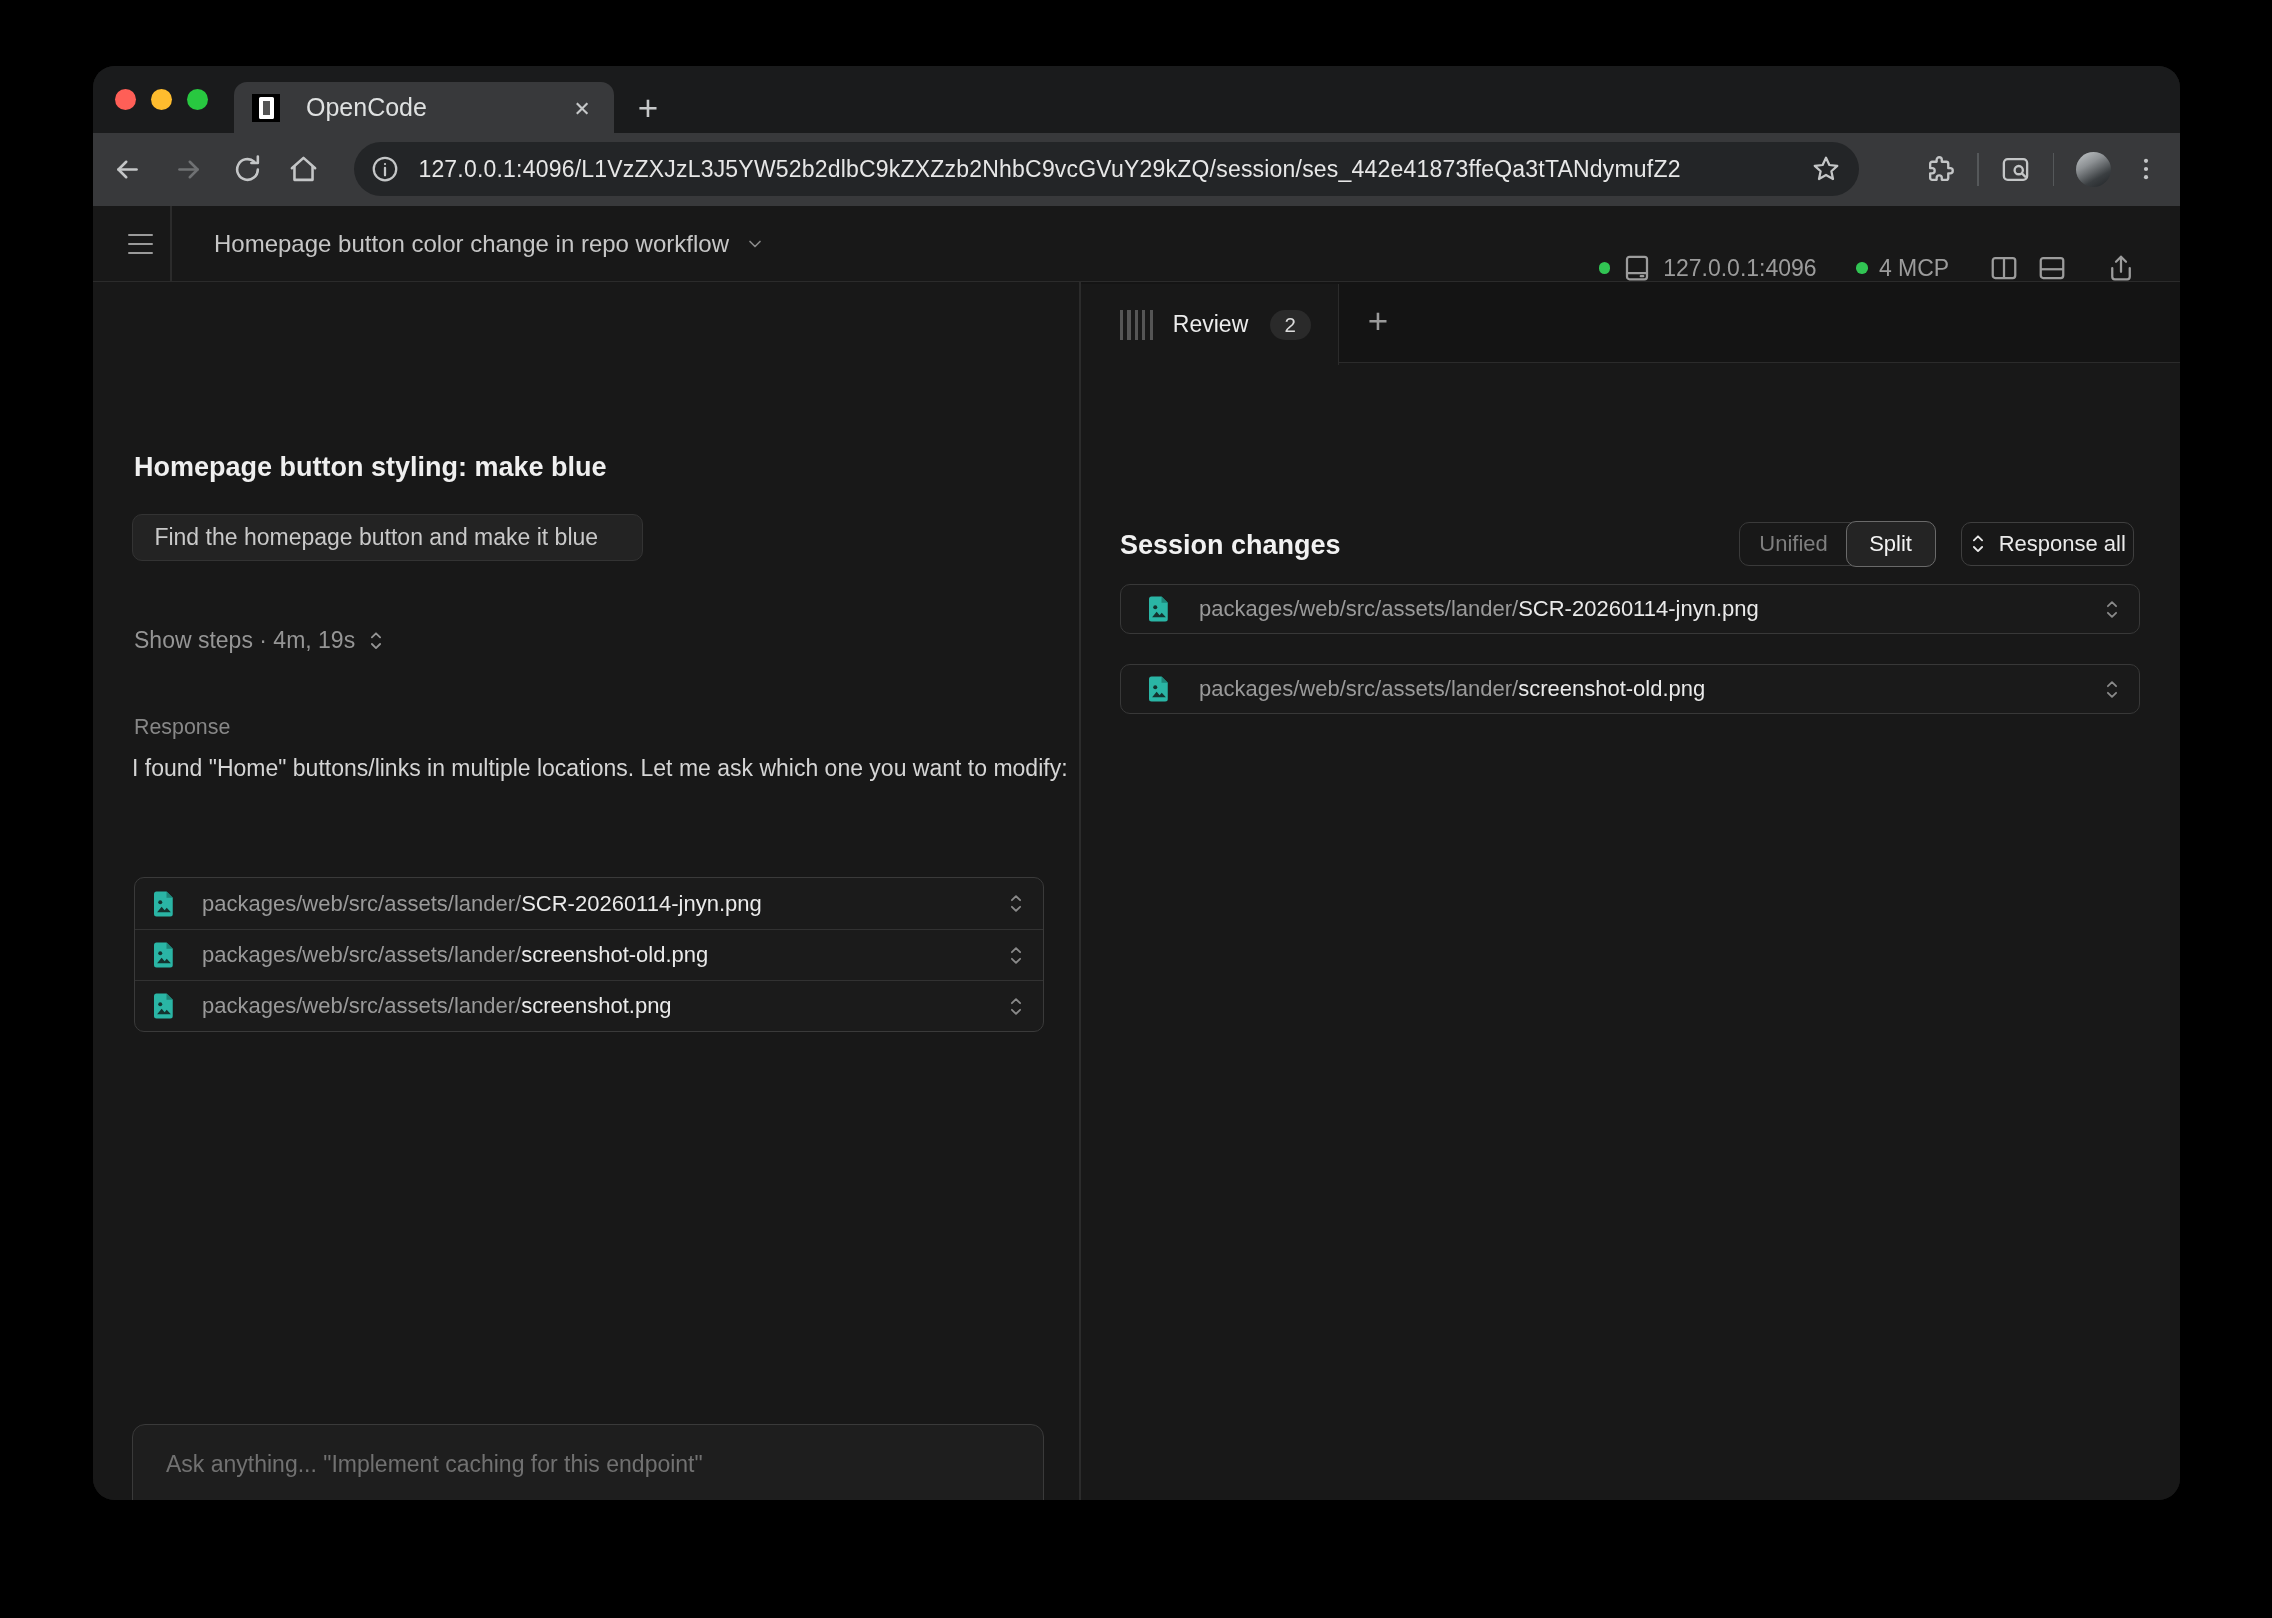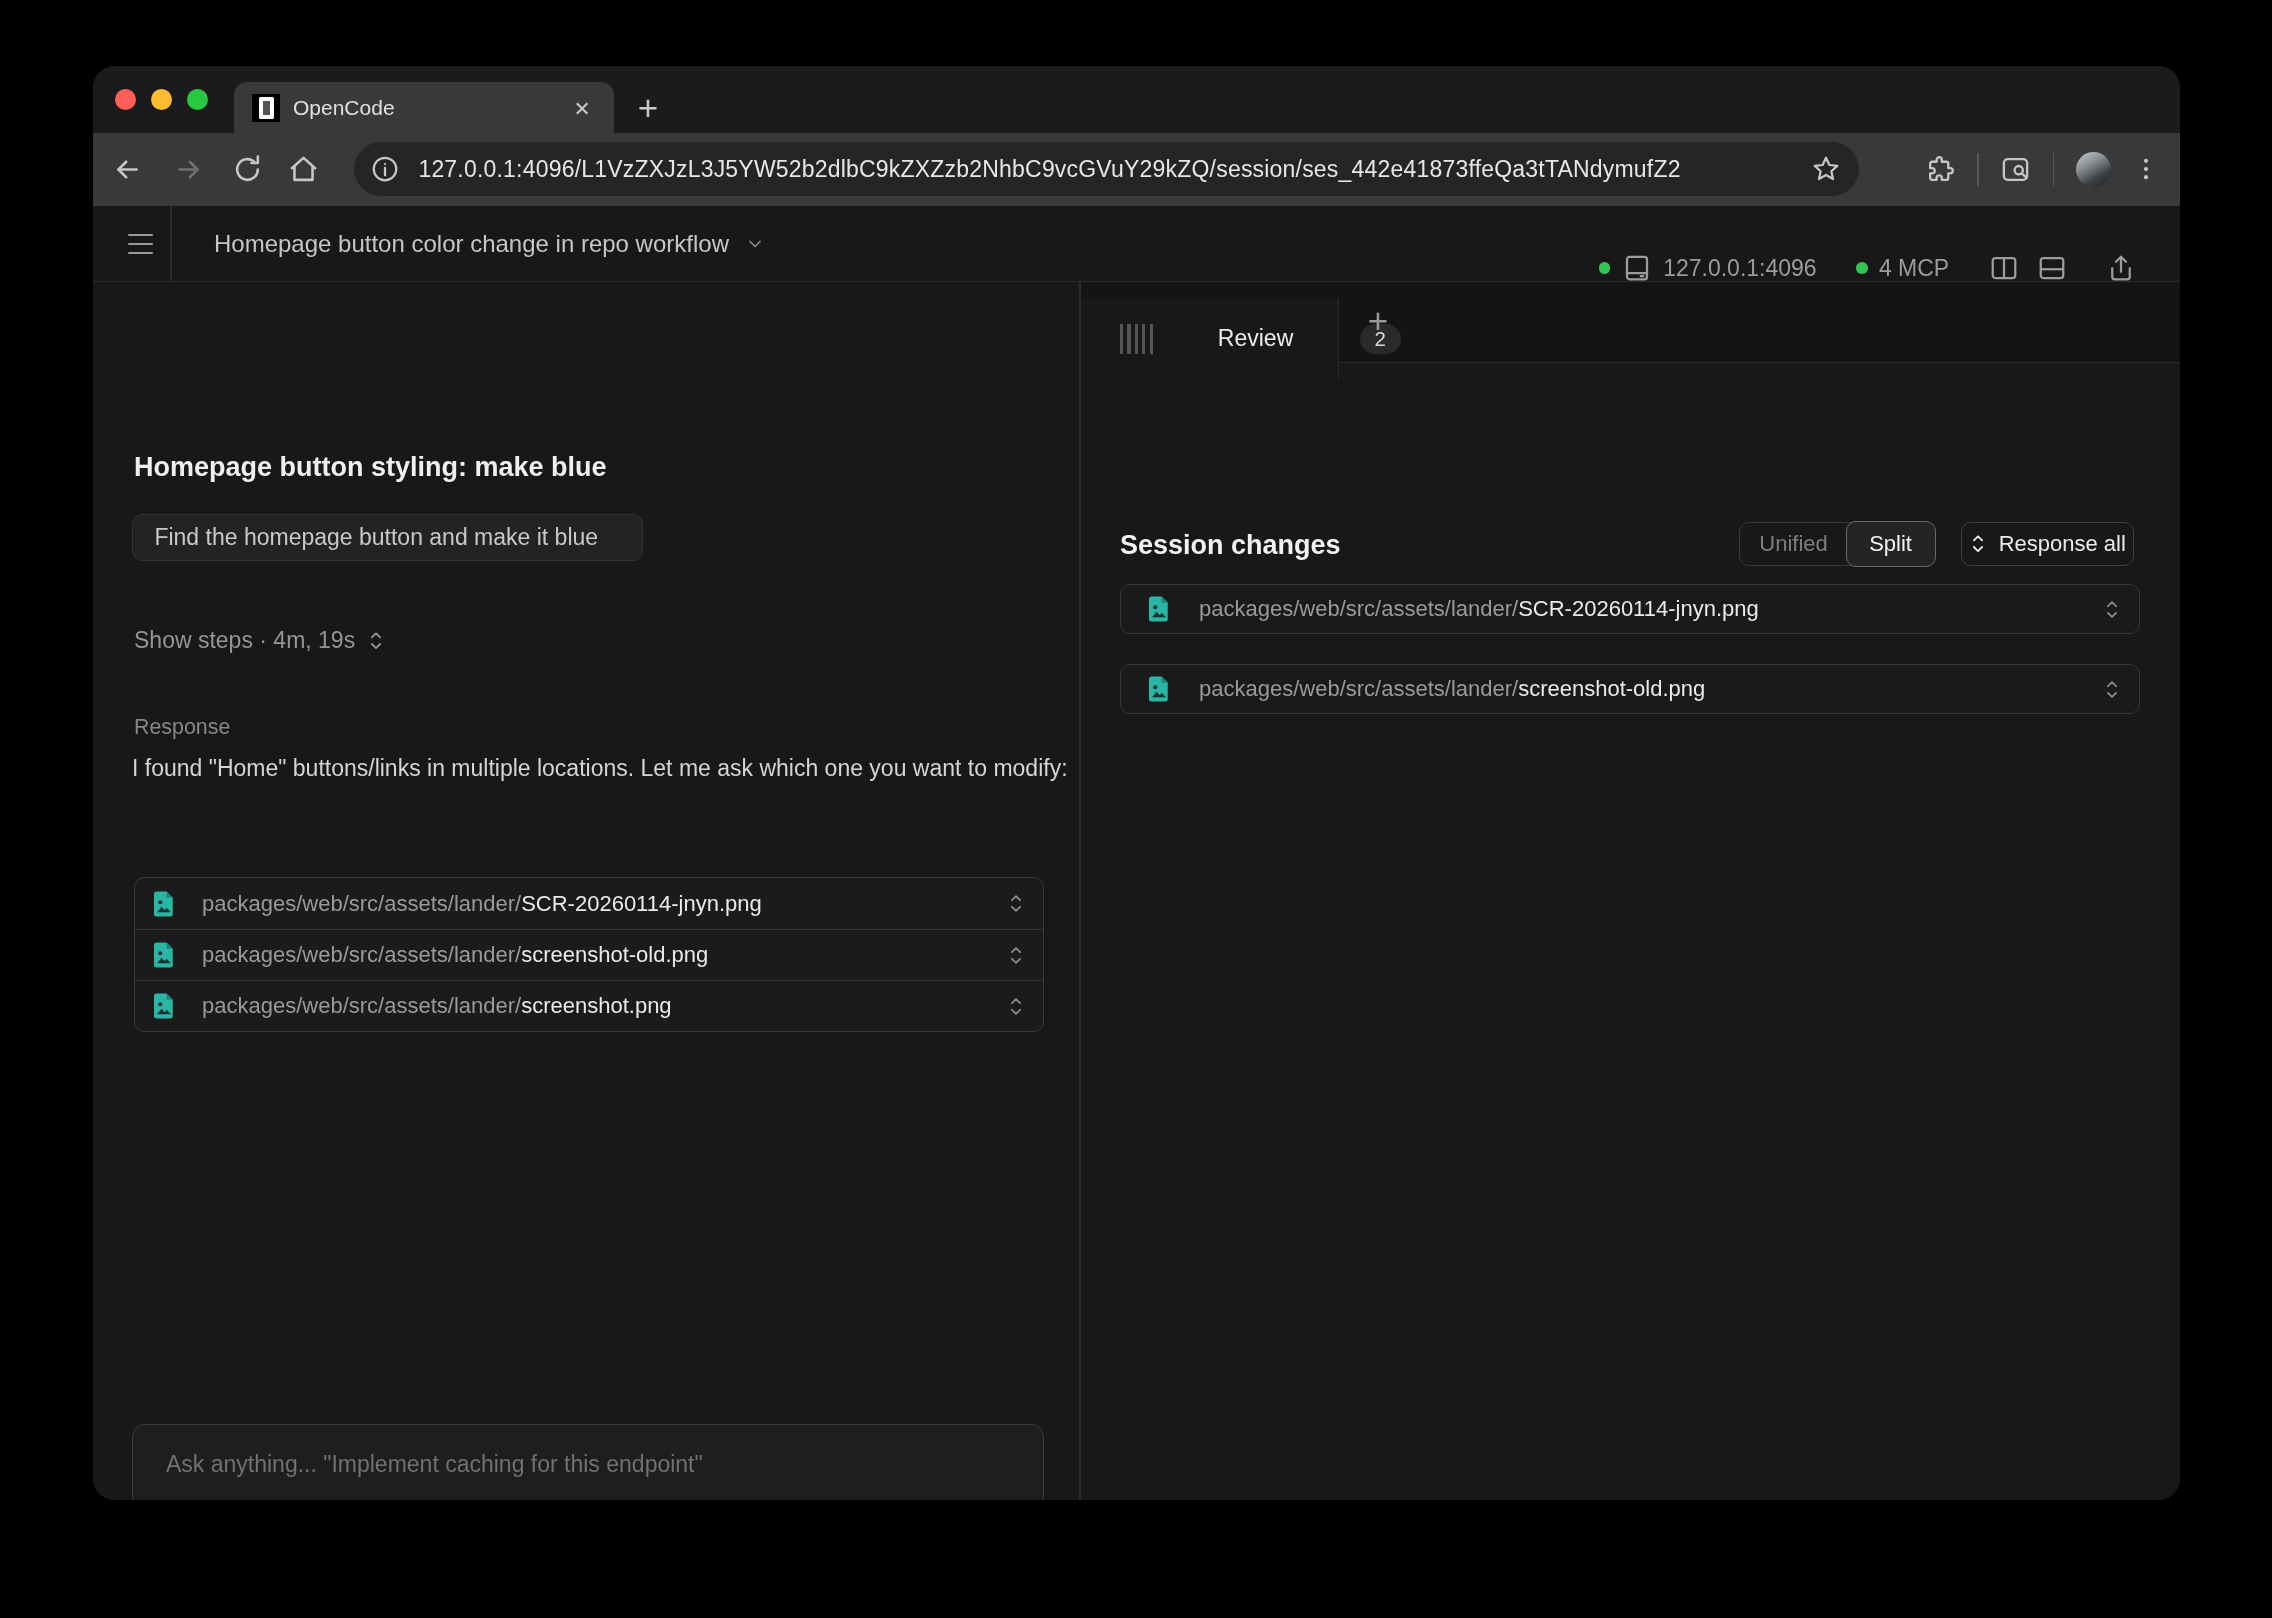--- a/index.html
+++ b/index.html
@@ -6,21 +6,21 @@
   html,body { width:2273px; height:1619px; background:#000; font-family:"Liberation Sans", sans-serif; overflow:hidden; }
   .window { position:absolute; left:93px; top:66px; width:2087px; height:1434px; border-radius:21.4px; background:#181818; overflow:hidden; box-shadow:0 25px 74px rgba(0,0,0,.65); }
 
   
   .tabstrip { position:absolute; left:0; top:0; width:100%; height:67px; background:#1a1b1c; }
   .traffic { position:absolute; top:23px; width:21.4px; height:21.4px; border-radius:50%; }
   .t-red{ left:22px; background:#ff5f57; } .t-yellow{ left:58px; background:#febc2e; } .t-green{ left:94px; background:#28c840; }
   .tab { position:absolute; left:141px; top:16.4px; width:380px; height:51px; background:#38393b; border-radius:13px 13px 0 0; display:flex; align-items:center; }
   .favicon { width:28px; height:28px; margin-left:18px; background:#000; display:flex; align-items:center; justify-content:center; }
   .favicon i { display:block; width:15px; height:21.4px; background:#555; border:4.1px solid #fff; border-radius:1.6px; }
-  .tabtitle { margin-left:13px; font-size:21px; color:#dfe1e1; }
+  .tabtitle { margin-left:26px; font-size:25px; color:#dfe1e1; }
   .tabclose { position:absolute; right:18px; top:12.3px; width:28px; height:28px; color:#c6c8c9; font-size:20.5px; display:flex; align-items:center; justify-content:center; border-radius:6.6px; }
   .newtab { position:absolute; left:532px; top:19px; width:46px; height:46px; color:#c6c8c9; font-size:35px; font-weight:300; display:flex; align-items:center; justify-content:center; }
   .toolbar { position:absolute; left:0; top:67px; width:100%; height:92px; background:#38393b; }
   .navic { position:absolute; top:0; height:72px; width:49px; display:flex; align-items:center; justify-content:center; }
   .urlpill { position:absolute; left:261px; top:9px; width:1505px; height:54px; border-radius:27px; background:#232527; display:flex; align-items:center; }
   .urlinfo { margin-left:16.4px; }
   .urltext { margin-left:18px; font-size:23px; color:#e7e7e7; letter-spacing:0.2px; white-space:nowrap; overflow:hidden; flex:1; }
   .urlstar { margin-right:18px; }
   .tb-right { position:absolute; right:20px; top:0; height:72px; display:flex; align-items:center; gap:21.4px; }
   .vsep { width:1.6px; height:33px; background:#55585a; }
@@ -56,21 +56,21 @@
   .fdir { color:#9a9a9a; } .fname { color:#eaeaea; }
   .stepper { position:absolute; right:18px; }
 
   
   .composer { position:absolute; left:39px; top:1218px; width:912px; height:161px; background:#1e1e1e; border:1.6px solid #3a3a3a; border-radius:13px; }
   .composer textarea { position:absolute; left:33px; top:26px; width:838px; height:58px; background:transparent; border:none; outline:none; resize:none; font-family:"Liberation Sans", sans-serif; font-size:23px; color:#cfcfcf; }
   .composer textarea::placeholder { color:#717171; }
 
   
   .tabbar { position:absolute; left:988px; top:76px; width:1099px; height:81px; background:#141414; border-bottom:1.6px solid #2b2b2b; }
-  .reviewtab { position:absolute; left:0; top:16px; width:258px; height:81px; background:#181818; border-right:1.6px solid #2b2b2b; display:flex; align-items:center;gap:45px; }
+  .reviewtab { position:absolute; left:0; top:2px; width:258px; height:81px; background:#181818; border-right:1.6px solid #2b2b2b; display:flex; align-items:center; }
   .grip { display:flex; gap:4.1px; margin-left:39px; }
   .grip i { display:block; width:3.3px; height:30px; background:#555; }
   .reviewlbl { margin-left:20px; font-size:23px; color:#ececec; font-weight:500; }
   .countbadge { margin-left:21.4px; min-width:41px; height:30px; padding:0 11.5px; border-radius:15px; background:#2a2a2a; color:#dcdcdc; font-size:20.5px; display:flex; align-items:center; justify-content:center; }
   .addtab { position:absolute; left:274px; top:16.4px; width:46px; height:46px; color:#9a9a9a; font-size:35px; font-weight:300; display:flex; align-items:center; justify-content:center; }
 
   .sessionh { position:absolute; left:1027px; top:324px; font-size:27px; font-weight:700; color:#f1f1f1; }
   .segctl { position:absolute; left:1646px; top:316px; width:196px; height:44px; border:1.6px solid #3a3a3a; border-radius:10px; display:flex; }
   .seg { flex:1; display:flex; align-items:center; justify-content:center; font-size:22px; }
   .seg-off { color:#7e7e7e; }

